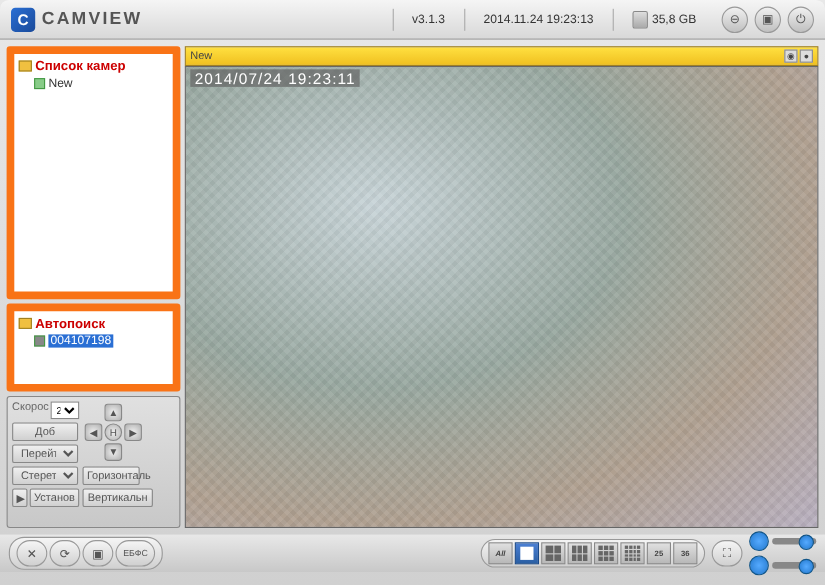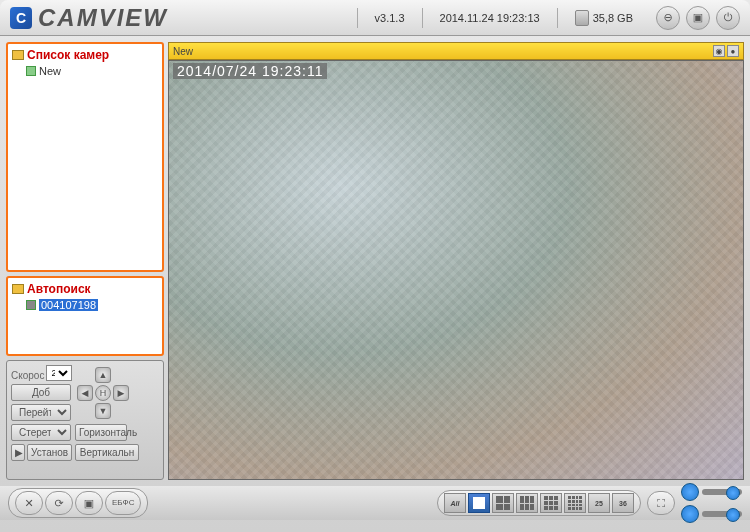--- a/index.html
+++ b/index.html
@@ -1,36 +1,36 @@
 <!DOCTYPE html>
 <html><head>
 <meta charset="utf-8">
 <style>
 *{box-sizing:border-box;margin:0;padding:0;font-family:Arial,sans-serif}
 body{width:750px;height:532px;background:linear-gradient(#e8e8e8,#d0d0d0);border-radius:8px;overflow:hidden;position:relative}
 .titlebar{height:36px;display:flex;align-items:center;padding:0 10px;background:linear-gradient(#f5f5f5,#d8d8d8);border-bottom:1px solid #999}
 .logo{width:22px;height:22px;background:linear-gradient(135deg,#2a6fd4,#1a4a9a);border-radius:4px;margin-right:6px;display:flex;align-items:center;justify-content:center;color:#fff;font-weight:bold;font-size:14px}
-.appname{font-size:24px;font-weight:bold;color:#555;letter-spacing:2px;font-style:italic}
+.appname{font-size:16px;font-weight:bold;color:#555;letter-spacing:2px;}
 .flex1{flex:1}
 .tinfo{font-size:11px;color:#333;padding:0 17px;border-left:1px solid #aaa;height:20px;display:flex;align-items:center}
 .disk-icon{width:14px;height:16px;background:linear-gradient(#ddd,#aaa);border:1px solid #888;border-radius:2px;margin-right:4px}
 .winbtn{width:24px;height:24px;border-radius:50%;background:linear-gradient(#f0f0f0,#c0c0c0);border:1px solid #999;margin-left:6px;display:flex;align-items:center;justify-content:center;font-size:11px;color:#555;cursor:pointer}
 .content{display:flex;height:450px;padding:6px}
 .sidebar{width:158px;display:flex;flex-direction:column;gap:4px;margin-right:4px}
-.panel{background:#fff;border:2px solid #f97316;border-radius:3px;padding:4px;font-size:11px}
+.panel{background:#fff;border:7px solid #f97316;border-radius:3px;padding:4px;font-size:11px}
 .panel.p1{height:230px}
 .panel.p2{height:80px}
 .ptitle{color:#c00;font-weight:bold;font-size:12px;display:flex;align-items:center;gap:3px}
 .picon{width:12px;height:10px;background:#f0c040;border:1px solid #a08020}
 .treeitem{margin:3px 0 0 14px;display:flex;align-items:center;gap:3px;color:#333}
 .treeitem .cicon{width:10px;height:10px;background:#8c8;border:1px solid #494}
 .treeitem.sel span{background:#2a6fd4;color:#fff;padding:0 2px}
 .ctrlpanel{background:linear-gradient(#e0e0e0,#c8c8c8);border:1px solid #888;border-radius:3px;padding:4px;display:flex;gap:4px;font-size:10px;flex:1}
 .ctrlcol{display:flex;flex-direction:column;gap:3px;width:60px}
-.ctrlrow{display:flex;align-items:flex-end;gap:2px;color:#666}
+.ctrlrow{display:flex;align-items:flex-start;gap:2px;color:#666}
 .smallsel{width:26px;height:16px;font-size:9px;border:1px solid #888;background:#fff}
 .smallbtn{height:17px;font-size:10px;border:1px solid #888;background:linear-gradient(#f0f0f0,#d0d0d0);color:#555;border-radius:2px;padding:0 3px;cursor:pointer;width:100%}
 .dpad{width:52px;height:52px;position:relative;margin:2px}
 .dpad .db{position:absolute;width:16px;height:16px;background:radial-gradient(#f0f0f0,#b0b0b0);border:1px solid #888;border-radius:3px;display:flex;align-items:center;justify-content:center;font-size:9px;color:#555;cursor:pointer}
 .dpad .up{top:0;left:18px}.dpad .down{bottom:0;left:18px}.dpad .left{left:0;top:18px}.dpad .right{right:0;top:18px}.dpad .home{top:18px;left:18px;border-radius:50%}
 .viewer{flex:1;display:flex;flex-direction:column}
 .vheader{height:18px;background:linear-gradient(#ffe040,#f0c020);border:1px solid #a08020;display:flex;align-items:center;padding:0 4px;font-size:10px;color:#444}
 .vheader .vicns{margin-left:auto;display:flex;gap:2px}
 .vheader .vi{width:12px;height:12px;border:1px solid #888;background:#ddd;font-size:8px;display:flex;align-items:center;justify-content:center;cursor:pointer}
 .vbody{flex:1;background:radial-gradient(ellipse at 30% 30%,#c8d4d8,#98a8a0 40%,#b0a090 70%,#b8b0c0);border:1px solid #666;position:relative;overflow:hidden}

